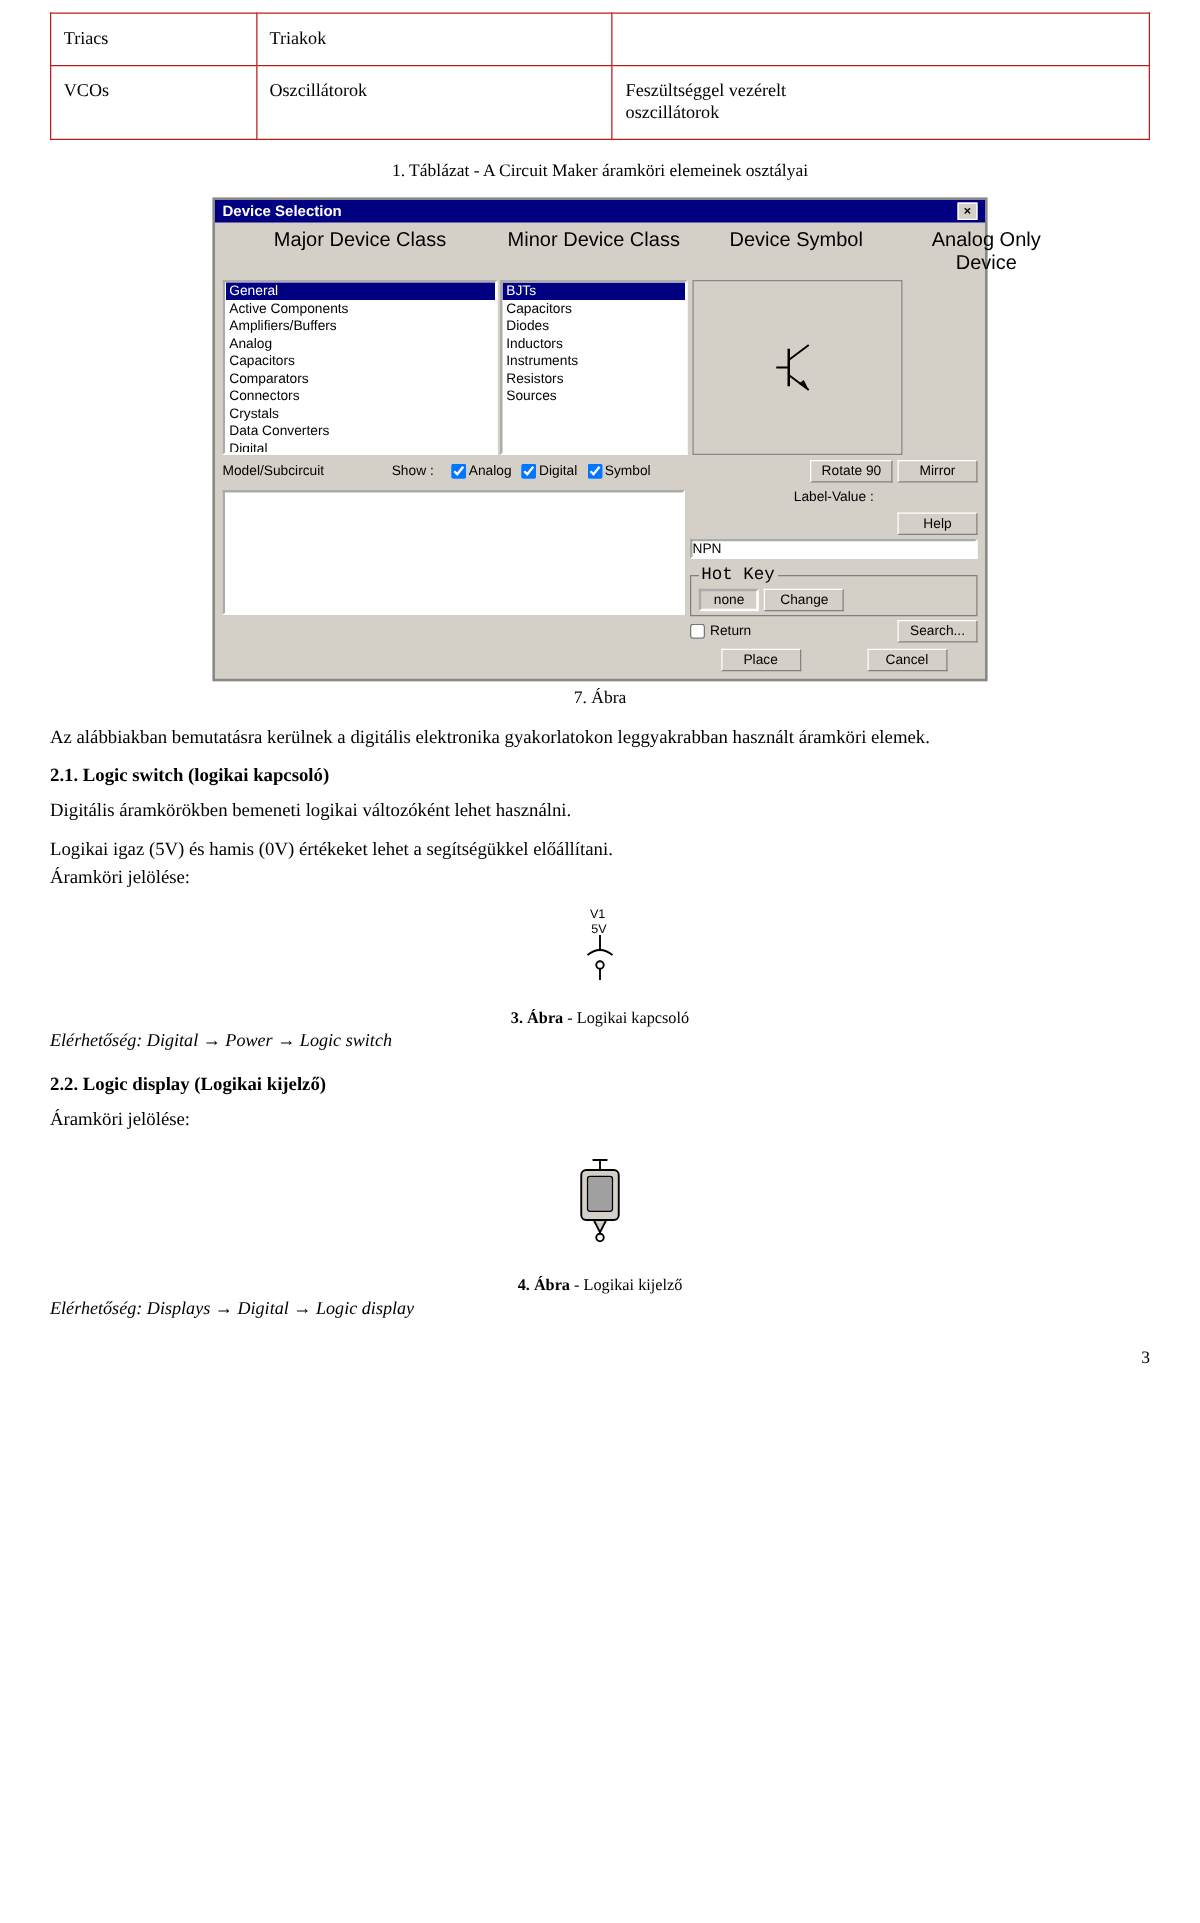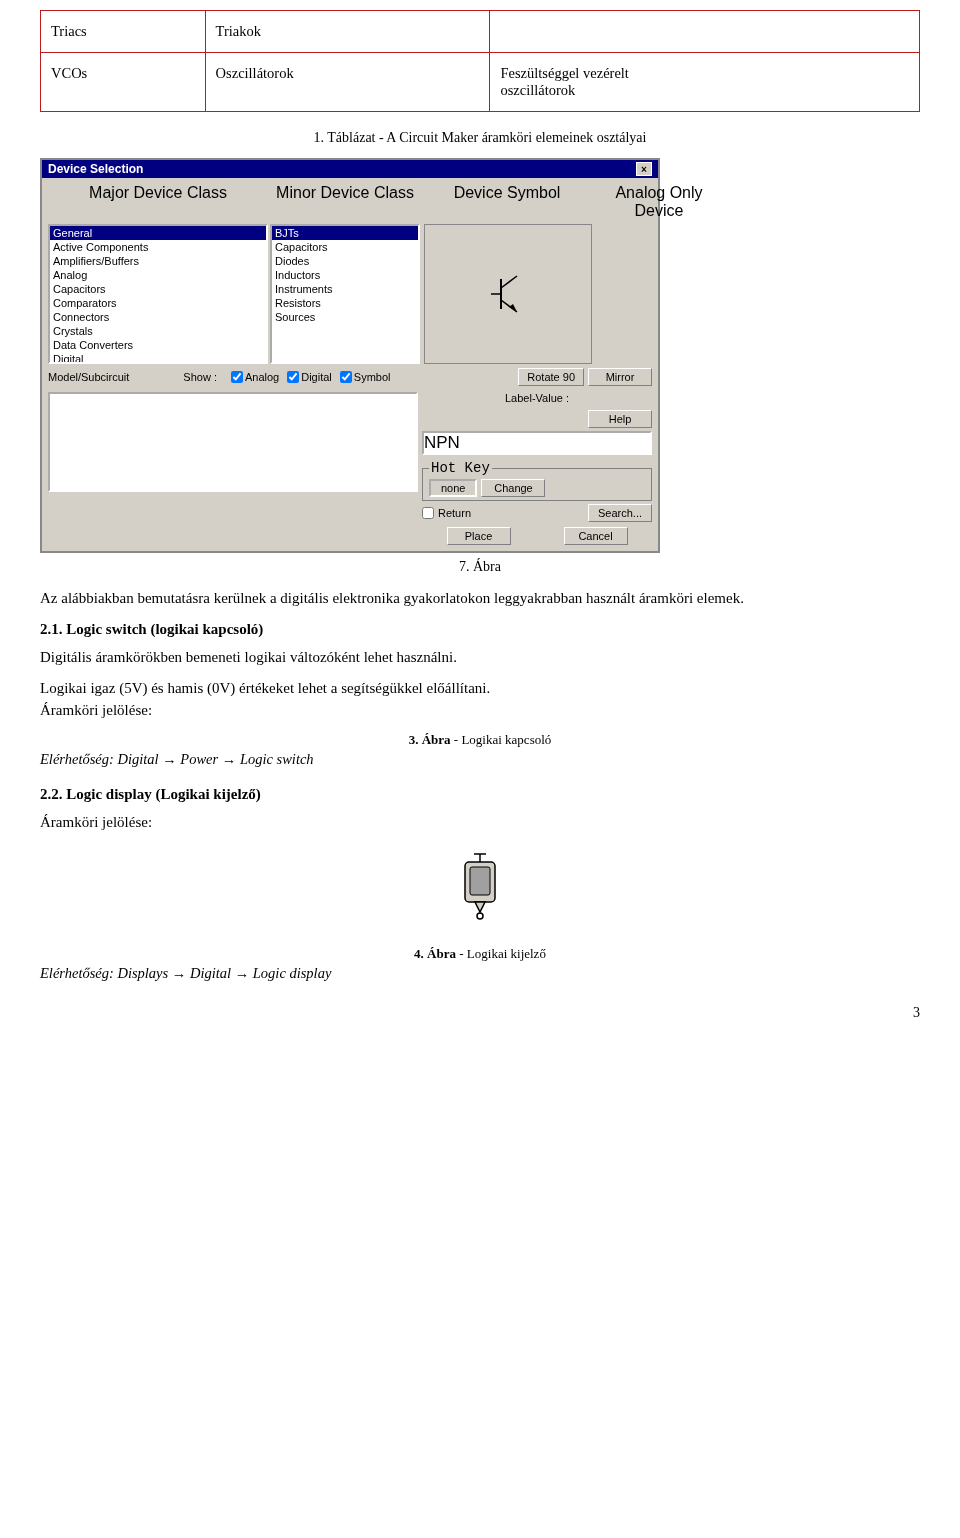--- a/index.html
+++ b/index.html
@@ -29,20 +29,21 @@
     .caption {
       text-align: center;
       font-size: 14px;
       margin-bottom: 12px;
       margin-top: 4px;
     }
 
     
     .dialog-wrapper {
       display: flex;
+      justify-content: center;
       margin-bottom: 6px;
     }
     .dialog {
       border: 2px solid #888;
       background: #d4d0c8;
       width: 620px;
       font-family: Arial, sans-serif;
       font-size: 11px;
     }
     .dialog-titlebar {
@@ -185,21 +186,21 @@
       gap: 6px;
       font-family: Arial, sans-serif;
       font-size: 11px;
       flex-direction: column;
     }
     .label-value-input {
       flex: 1;
       border: 2px inset #fff;
       background: #fff;
       height: 18px;
-      font-size: 17px;
+      font-size: 11px;
       font-family: Arial, sans-serif;
     }
 
     .hotkey-group {
       border: 1px solid #808080;
       padding: 3px 6px;
       font-family: Arial, sans-serif;
       font-size: 11px;
       margin-top: 2px;
     }
@@ -432,20 +433,36 @@
   <p class="para">Az alábbiakban bemutatásra kerülnek a digitális elektronika gyakorlatokon leggyakrabban használt áramköri elemek.</p>
 
   <p class="section-heading">2.1. Logic switch (logikai kapcsoló)</p>
 
   <p class="para">Digitális áramkörökben bemeneti logikai változóként lehet használni.</p>
   <p class="para">
     <span>Logikai igaz (5V) és hamis (0V) értékeket lehet a segítségükkel előállítani.</span><br>
     <span>Áramköri jelölése:</span>
   </p>
 
+  <div class="symbol-block">
+    <svg width="80" height="70" viewBox="0 0 80 70">
+
+      <text x="32" y="10" font-family="Arial" font-size="10">V1</text>
+
+      <text x="33" y="22" font-family="Arial" font-size="10">5V</text>
+
+      <line x1="40" y1="24" x2="40" y2="36" stroke="#000" stroke-width="1.5"></line>
+
+      <path d="M 30 40 Q 40 32 50 40" fill="none" stroke="#000" stroke-width="1.5"></path>
+
+      <circle cx="40" cy="48" r="3" fill="none" stroke="#000" stroke-width="1.5"></circle>
+
+      <line x1="40" y1="51" x2="40" y2="60" stroke="#000" stroke-width="1.5"></line>
+    </svg>
+  </div>
 
   <p class="fig-caption">
     <b>3. Ábra</b><span> - Logikai kapcsoló</span>
   </p>
   <p class="para access-line">Elérhetőség: Digital → Power → Logic switch</p>
 
   <p class="section-heading">2.2. Logic display (Logikai kijelző)</p>
   <p class="para">Áramköri jelölése:</p>
 
   <div class="symbol-block">

